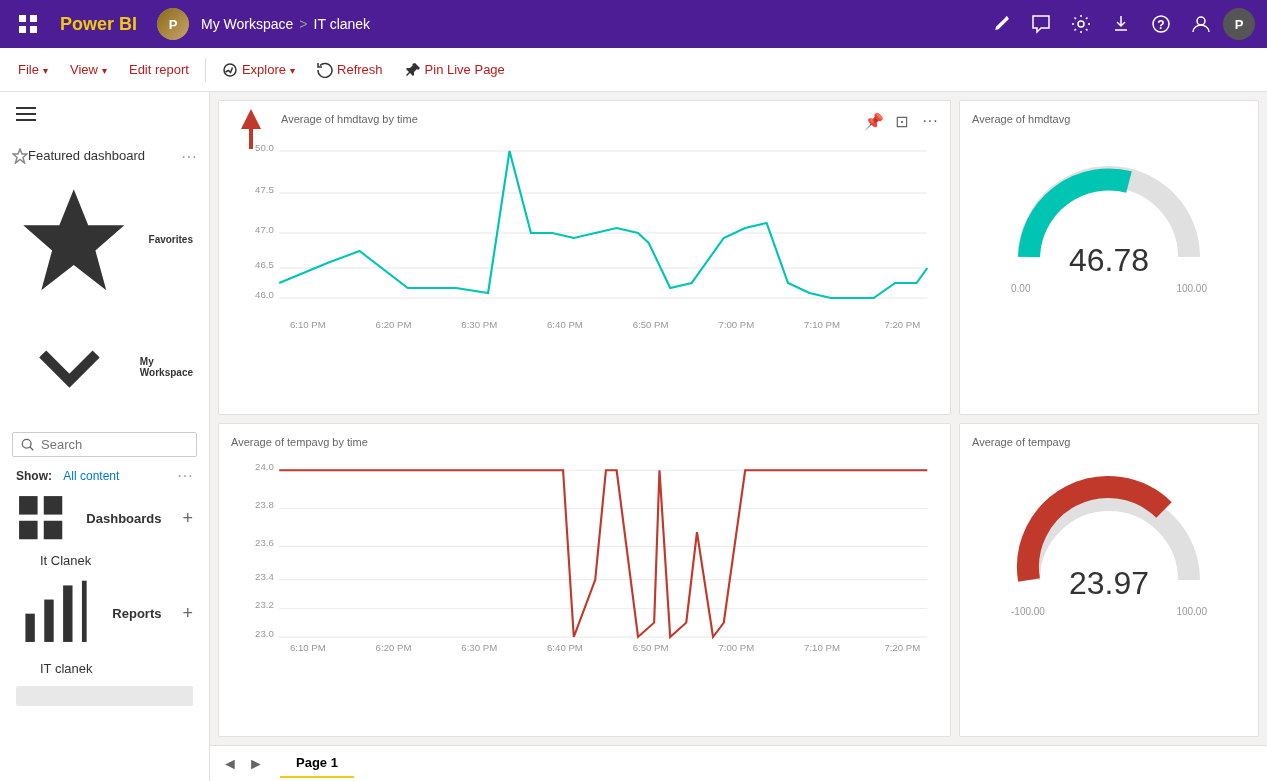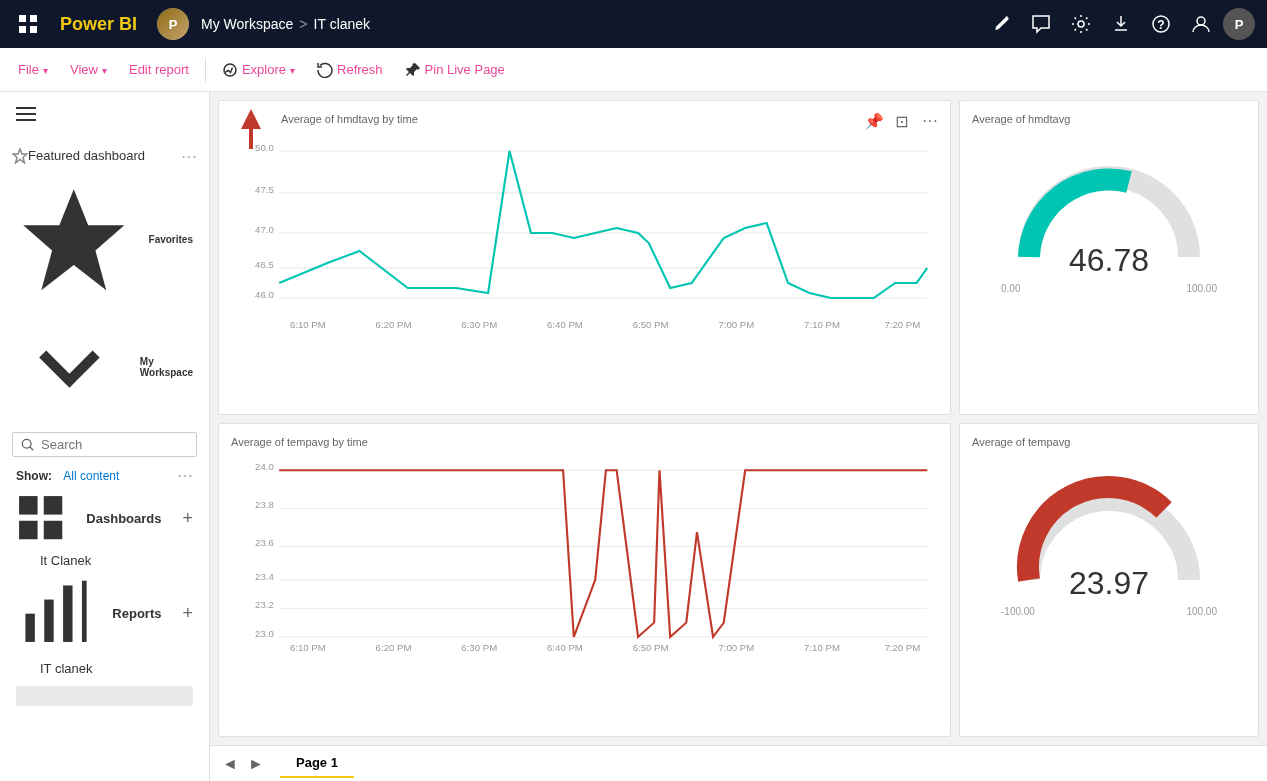--- a/index.html
+++ b/index.html
@@ -1,20 +1,20 @@
 <!DOCTYPE html>
 <html><head>
   <meta charset="utf-8">
   <style>
     * { box-sizing: border-box; margin: 0; padding: 0; }
     body { font-family: 'Segoe UI', Arial, sans-serif; background: #f3f2f1; overflow: hidden; width: 1267px; height: 781px; }
 
     
     .top-nav {
-      display: flex; align-items: center; background: #0f172a; color: #fff;
+      display: flex; align-items: center; background: #4c1d95; color: #fff;
       height: 48px; padding: 0 12px; gap: 8px;
     }
     .nav-grid-icon { width: 32px; height: 32px; display: flex; align-items: center; justify-content: center; cursor: pointer; }
     .nav-grid-icon svg { width: 20px; height: 20px; fill: #fff; }
     .nav-logo { color: #f2c811; font-size: 18px; font-weight: 700; margin: 0 8px; }
     .nav-avatar { width: 32px; height: 32px; border-radius: 50%; background: #888; overflow: hidden; margin: 0 4px; }
     .nav-breadcrumb { display: flex; align-items: center; gap: 6px; font-size: 14px; color: #fff; }
     .nav-breadcrumb span { cursor: pointer; }
     .nav-sep { color: #999; }
     .nav-spacer { flex: 1; }
@@ -23,21 +23,21 @@
     .nav-icon-btn svg { width: 20px; height: 20px; fill: #fff; }
 
     
     .toolbar {
       display: flex; align-items: center; background: #fff; height: 44px;
       padding: 0 8px; border-bottom: 1px solid #e0e0e0; gap: 2px;
     }
     .toolbar-btn {
       display: flex; align-items: center; gap: 4px; padding: 4px 10px;
       border: none; background: transparent; cursor: pointer; font-size: 13px;
-      color: #ec4899; border-radius: 3px; height: 36px;
+      color: #b91c1c; border-radius: 3px; height: 36px;
     }
     .toolbar-btn svg { width: 16px; height: 16px; }
     .toolbar-sep { width: 1px; height: 24px; background: #ddd; margin: 0 4px; }
 
     
     .main-layout { display: flex; height: calc(781px - 48px - 44px); }
 
     
     .sidebar {
       width: 210px; background: #fff; border-right: 1px solid #e0e0e0;
@@ -121,21 +121,21 @@
       width: 24px; height: 24px; display: flex; align-items: center; justify-content: center;
       cursor: pointer; border-radius: 2px; color: #666;
     }
 
     
     .line-chart-wrap { width: 100%; height: 200px; }
 
     
     .gauge-wrap { display: flex; flex-direction: column; align-items: center; justify-content: center; height: 180px; }
     .gauge-value { font-size: 32px; font-weight: 300; color: #333; margin-top: -20px; }
-    .gauge-labels { display: flex; justify-content: space-between; width: 216px; font-size: 10px; color: #999; margin-top: 4px; }
+    .gauge-labels { display: flex; justify-content: space-between; width: 196px; font-size: 10px; color: #999; margin-top: 4px; }
 
     
     .page-tabs {
       background: #fff; border-top: 1px solid #e0e0e0; display: flex; align-items: center;
       padding: 0 8px; height: 36px; gap: 4px;
     }
     .page-tab-nav { display: flex; align-items: center; gap: 2px; margin-right: 8px; }
     .page-tab-nav-btn { width: 24px; height: 24px; display: flex; align-items: center; justify-content: center; cursor: pointer; color: #666; }
     .page-tab {
       padding: 6px 16px; font-size: 13px; cursor: pointer; border-bottom: 2px solid transparent;

